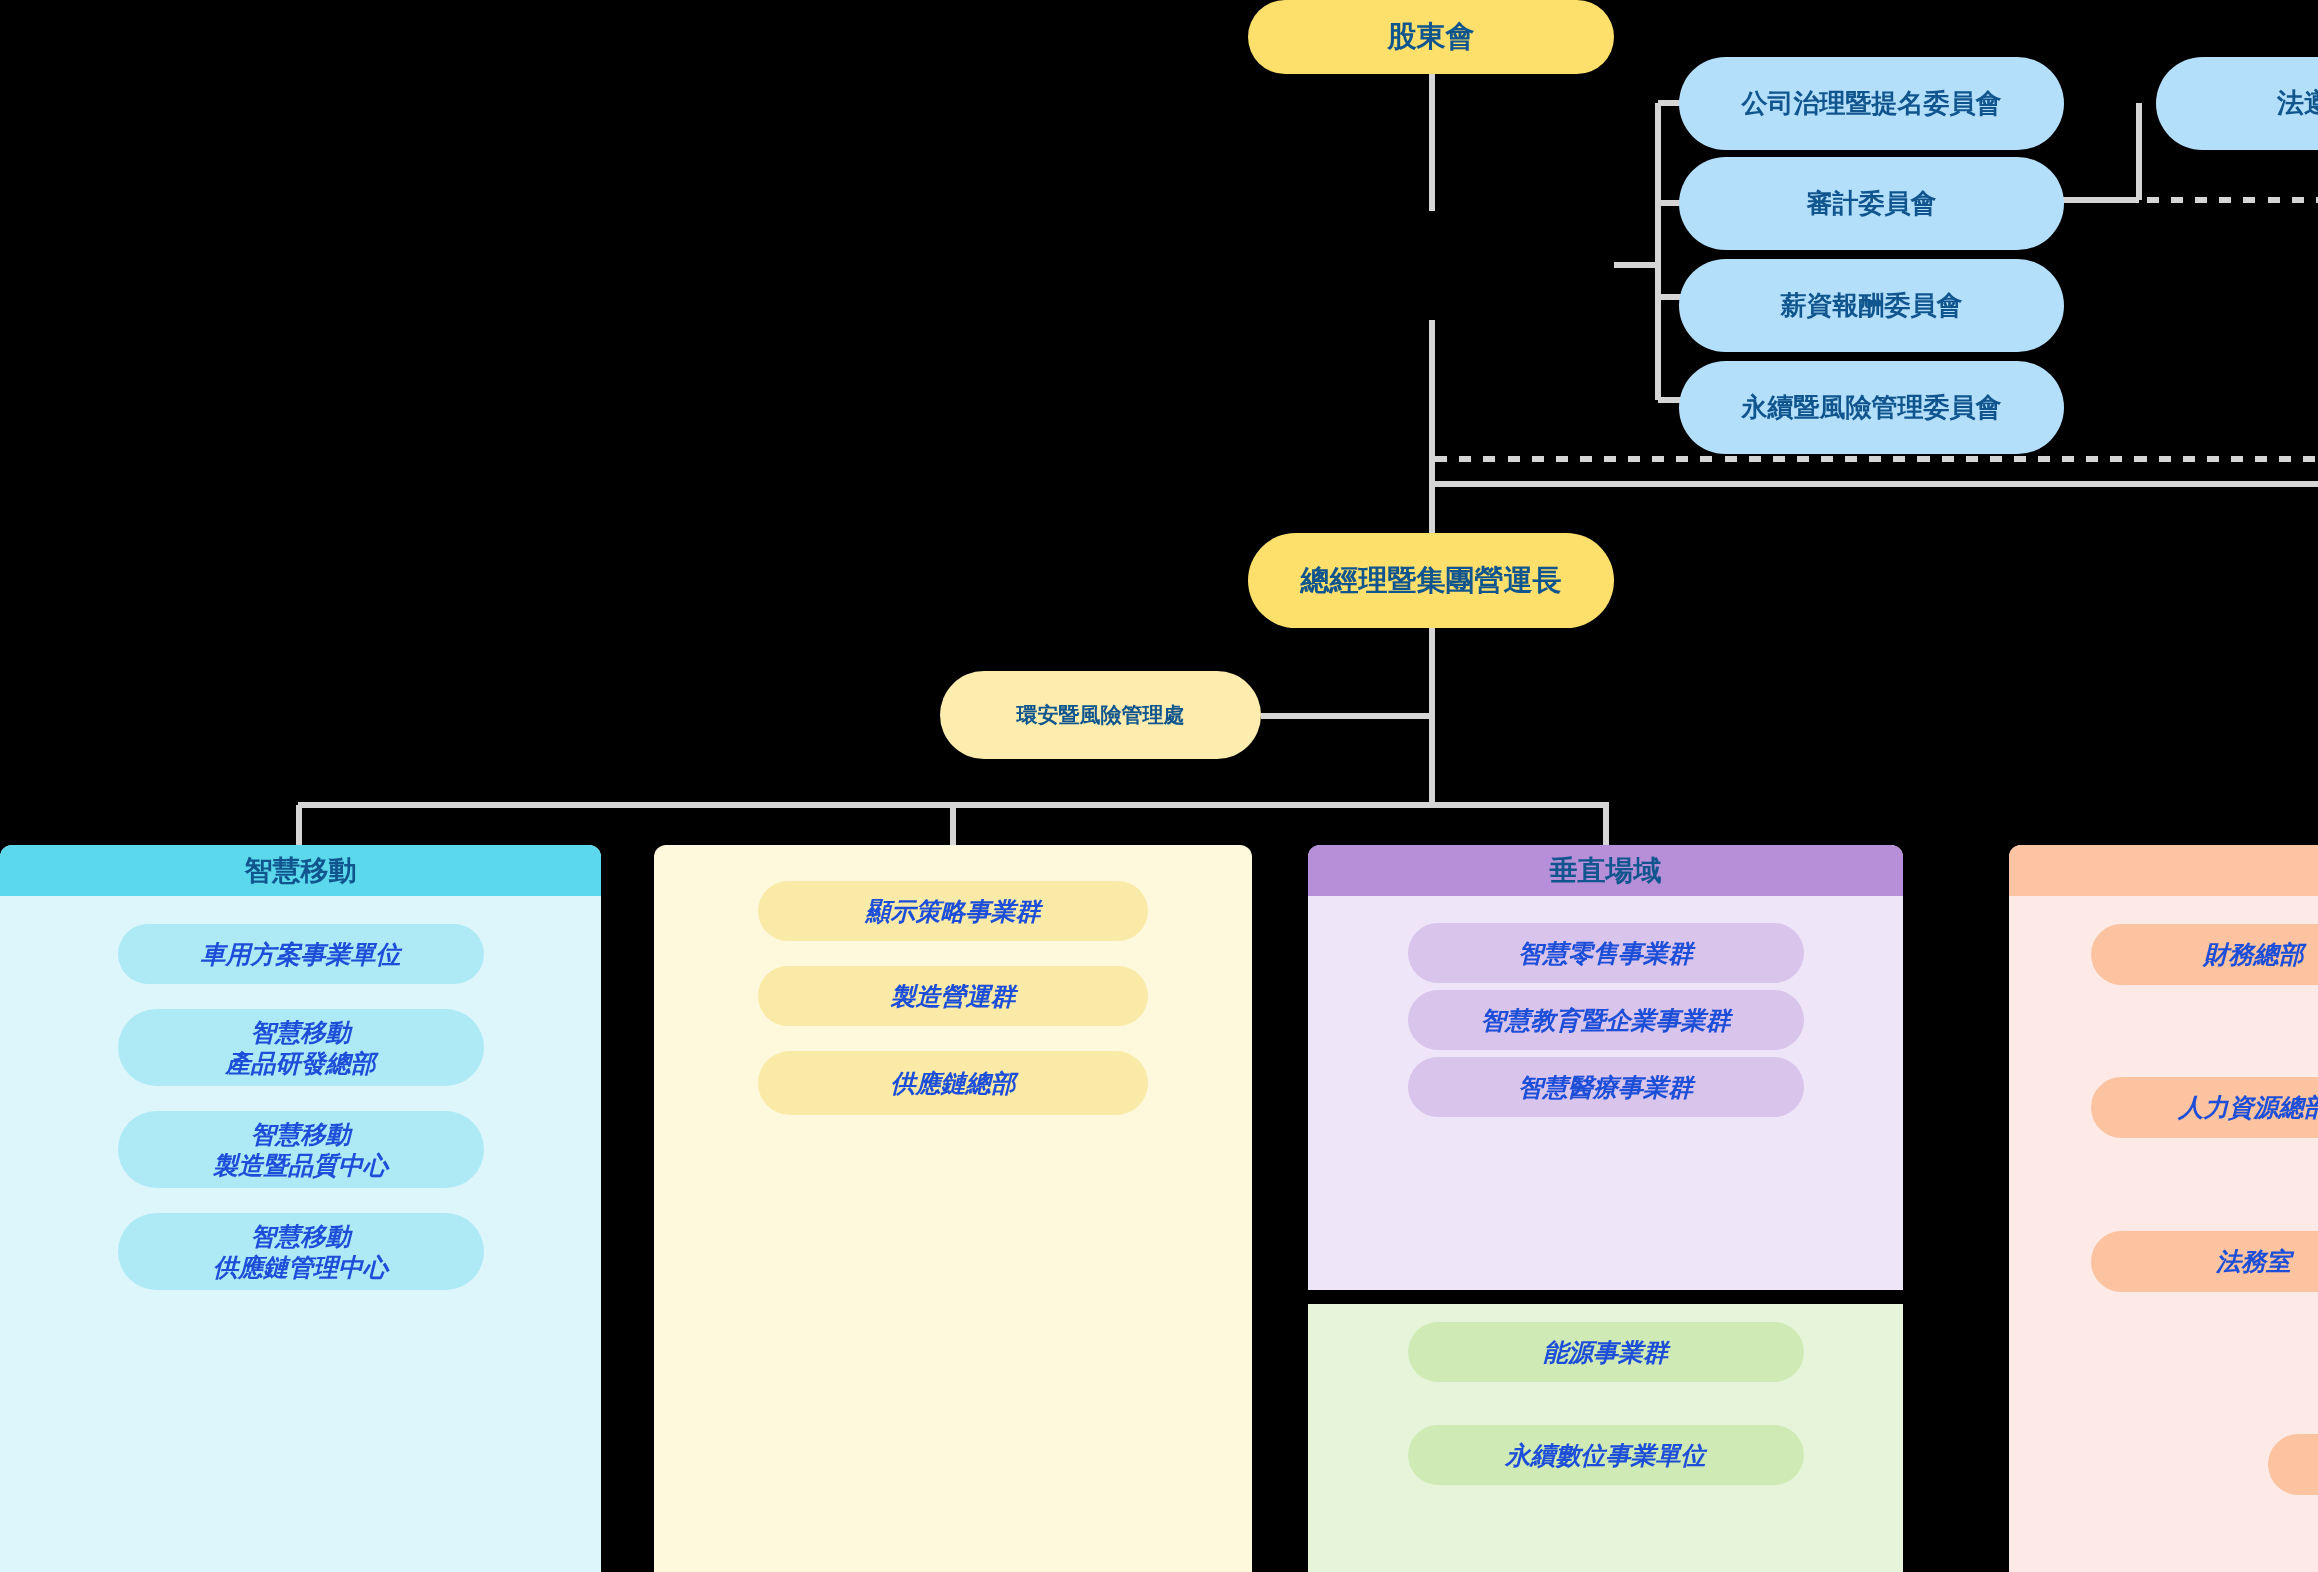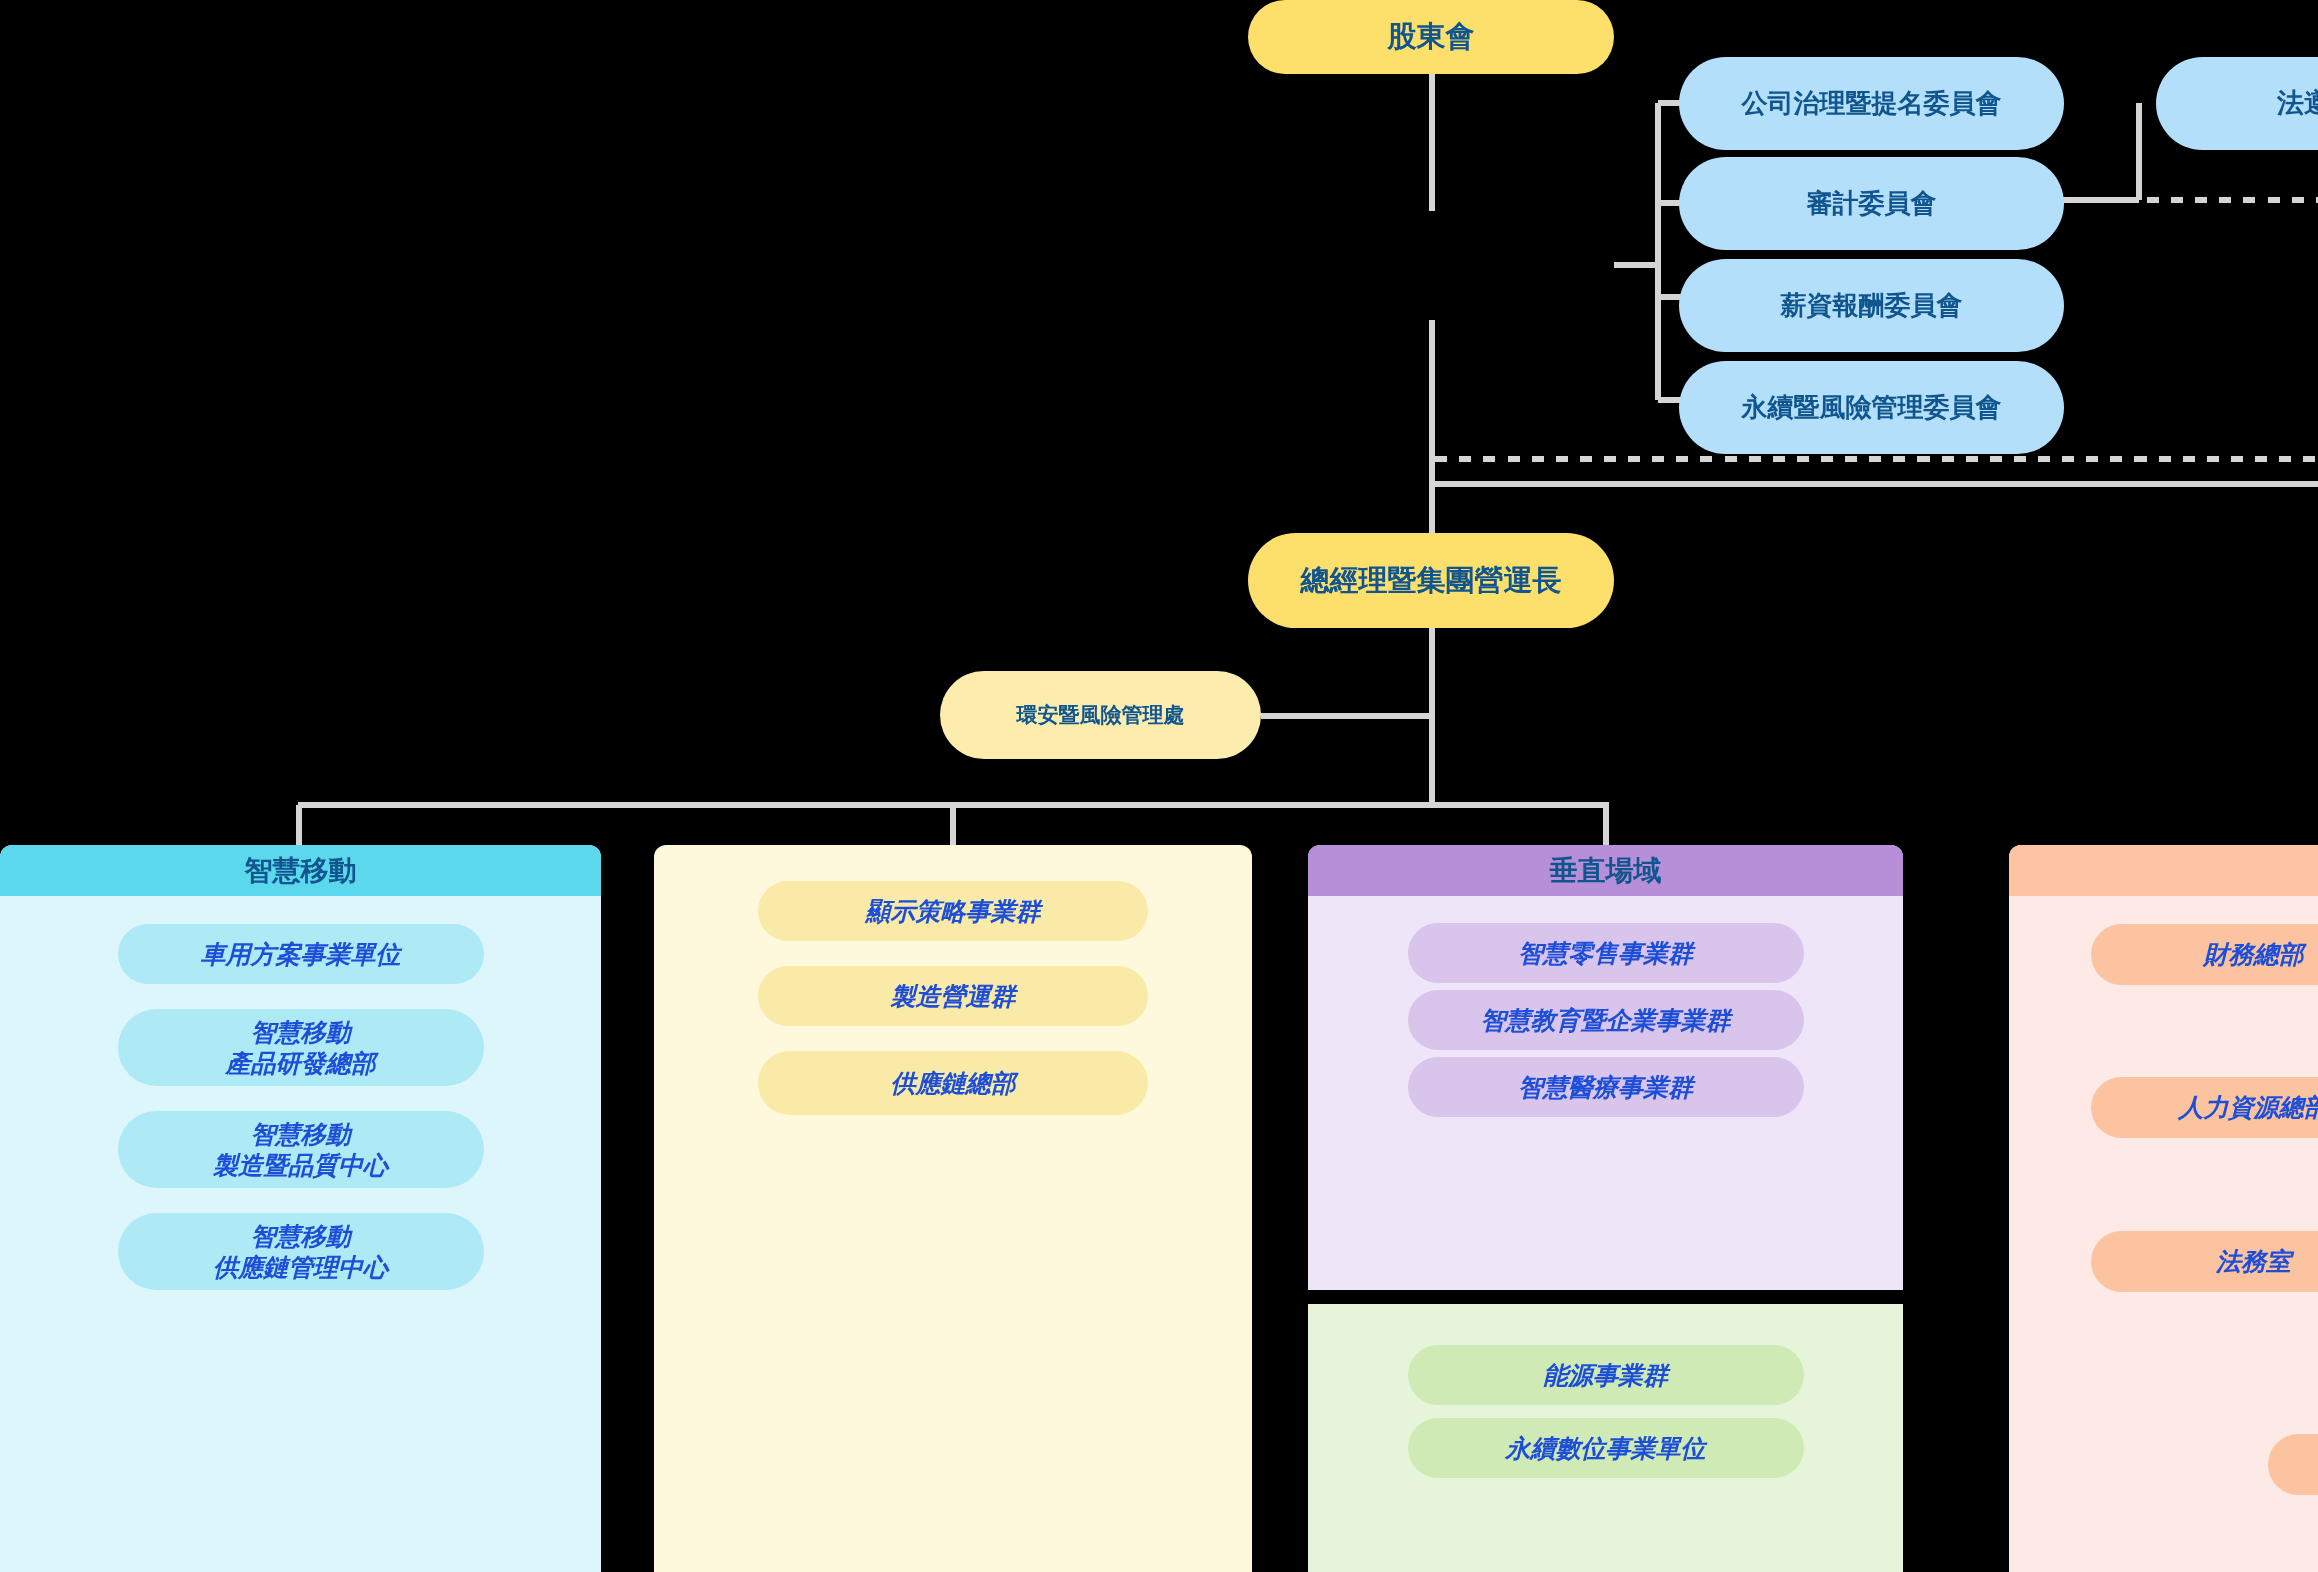--- a/index.html
+++ b/index.html
@@ -146,21 +146,21 @@
   <div class="col c3" style="left:1308px;top:845px;width:595px;height:445px;">
     <div class="hdr" style="height:51px;font-size:28px;">垂直場域</div>
     <div class="body" style="padding-top:27px;gap:7px;">
       <div class="item" style="width:396px;height:60px;font-size:25px;">智慧零售事業群</div>
       <div class="item" style="width:396px;height:60px;font-size:25px;">智慧教育暨企業事業群</div>
       <div class="item" style="width:396px;height:60px;font-size:25px;">智慧醫療事業群</div>
     </div>
   </div>
 
   <div class="col c3b" style="left:1308px;top:1304px;width:595px;height:268px;border-radius:0;">
-    <div class="body" style="padding-top:41px;gap:13px;border-radius:10px;">
+    <div class="body" style="padding-top:18px;gap:43px;border-radius:10px;">
       <div class="item" style="width:396px;height:60px;font-size:25px;">能源事業群</div>
       <div class="item" style="width:396px;height:60px;font-size:25px;">永續數位事業單位</div>
     </div>
   </div>
 
   <div class="col c4" style="left:2009px;top:845px;width:844px;height:727px;">
     <div class="hdr" style="height:51px;font-size:28px;">集團營運支援單位</div>
   </div>
 
   <div class="item" style="position:absolute;z-index:6;left:2091px;top:924px;width:325px;height:61px;font-size:25px;background:#FBC3A0;">財務總部</div>

